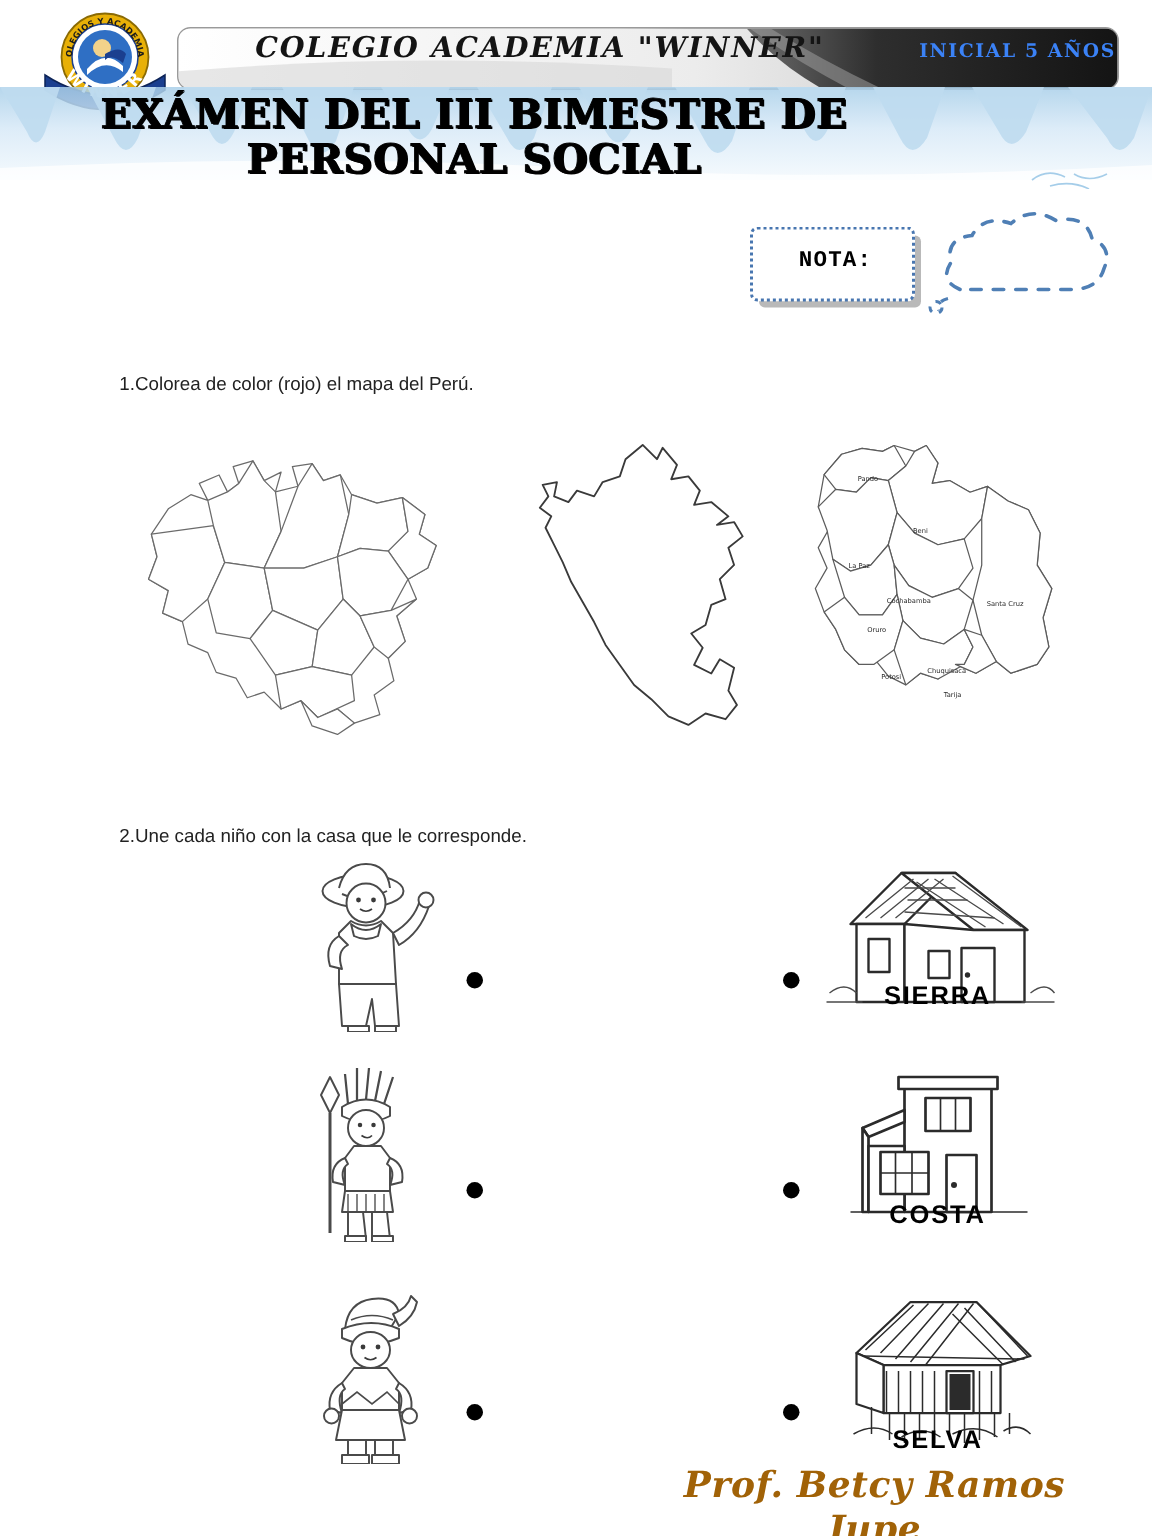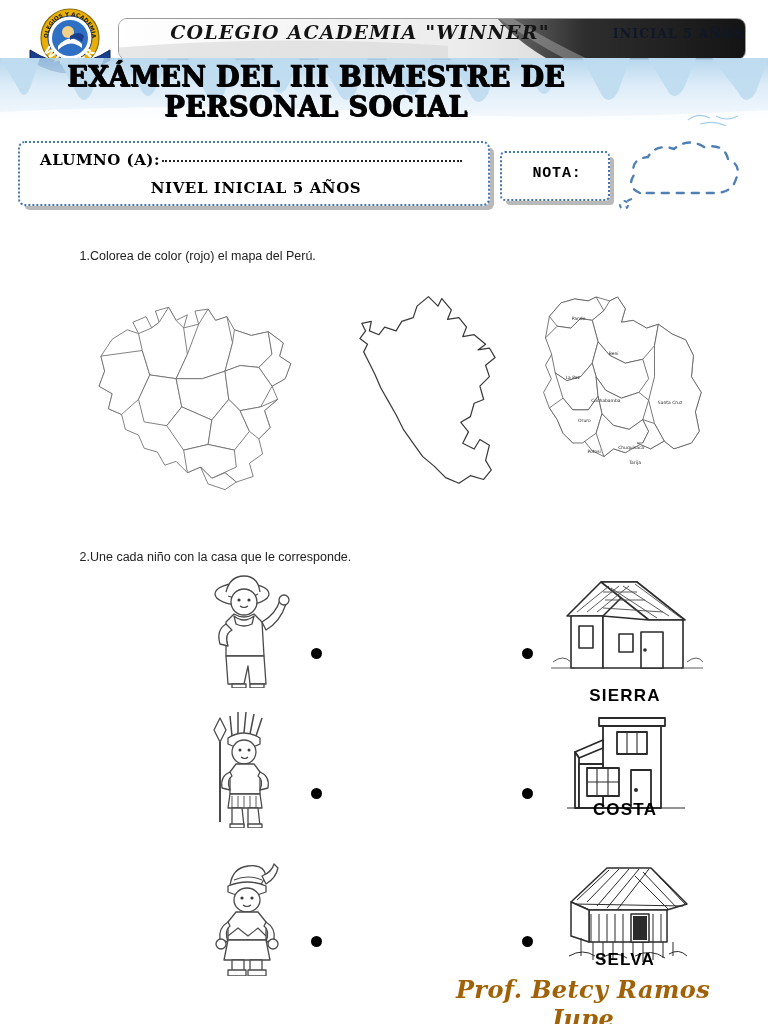--- a/index.html
+++ b/index.html
@@ -44,21 +44,21 @@
     font-style: italic; font-weight:bold;
     font-size:19px; letter-spacing:1.2px;
     color:#141414;
     white-space:nowrap;
   }
   .grade-tag {
     position:absolute; right:24px; top:26px;
     font-family:"DejaVu Serif", serif;
     font-weight:bold; font-size:12.5px;
     letter-spacing:1.1px;
-    color:#0f172a;
+    color:#3b82f6;
     white-space:nowrap;
   }
 
   
   .ice-band {
     position:absolute; left:0; top:58px;
     width:768px; height:68px;
   }
 
   .exam-title {
@@ -242,26 +242,20 @@
         <path d="M688 62 q10 -8 22 -2 M716 58 q10 6 22 0 M700 66 q14 -4 26 2"></path>
       </g>
     </svg>
   </div>
 
   <div class="exam-title">EXÁMEN DEL III BIMESTRE DE PERSONAL SOCIAL</div>
 </div>
 
 <div class="info-row">
 
-  <div class="alumno-box">
-    <div class="alumno-line">
-      <span>ALUMNO (A):</span><span class="dotline"></span>
-    </div>
-    <div class="nivel-line">NIVEL INICIAL 5 AÑOS</div>
-  </div>
 
   <div class="nota-box">
     <div class="nota-label">NOTA:</div>
   </div>
 
   <div class="cloud-deco">
     <svg viewBox="0 0 150 72" width="150" height="72">
       <path d="M28 52 q-14 -6 -6 -18 q-4 -16 14 -18 q8 -14 26 -8 q14 -12 30 -2 q20 -4 24 12 q14 6 8 20 q-4 14 -22 14 Z" fill="none" stroke="#4f7fb5" stroke-width="2.4" stroke-linecap="round" stroke-dasharray="7 8"></path>
       <path d="M20 58 q-8 2 -6 8" fill="none" stroke="#4f7fb5" stroke-width="2.2" stroke-dasharray="5 6"></path>
       <circle cx="12" cy="64" r="4" fill="none" stroke="#4f7fb5" stroke-width="2" stroke-dasharray="4 5"></circle>
@@ -392,21 +386,21 @@
         <g stroke="#4a4a4a" stroke-width="0.9" fill="none">
           <path d="M64 18 L32 44 M74 18 L42 44 M84 18 L52 44"></path>
           <path d="M66 20 L112 50 M78 18 L124 48 M90 16 L136 50"></path>
           <path d="M58 24 L92 24 M60 32 L100 32 M58 40 L118 44"></path>
           <path d="M8 94 q10 -8 18 0 M142 94 q10 -8 16 0"></path>
           <path d="M6 100 L30 100 M136 100 L158 100"></path>
         </g>
         <circle cx="100" cy="82" r="1.8" fill="#2b2b2b"></circle>
       </svg>
     </div>
-    <div class="house-label" style="top:86px;margin-top:32px;">SIERRA</div>
+    <div class="house-label" style="top:86px;">SIERRA</div>
   </div>
 
   <div class="match-row" style="top:148px;">
     <div class="kid">
       <svg viewBox="0 0 120 120" width="120" height="120">
         <g fill="#ffffff" stroke="#4a4a4a" stroke-width="1.3" stroke-linejoin="round">
           <path d="M42 28 L40 8 M48 26 L48 4 M54 25 L56 4 M60 26 L64 6 M66 28 L72 10" fill="none" stroke-width="1.5"></path>
           <path d="M38 30 q16 -10 32 0 l0 6 q-16 8 -32 0 Z"></path>
           <ellipse cx="54" cy="44" rx="12" ry="12"></ellipse>
           <path d="M46 56 l18 0 l6 8 l0 22 l-30 0 l0 -22 Z"></path>

